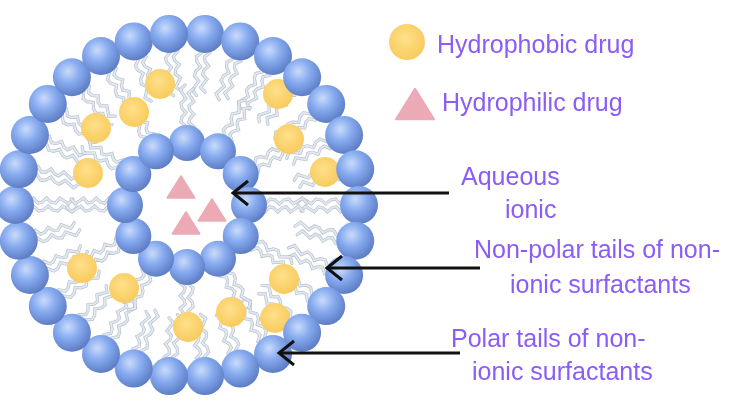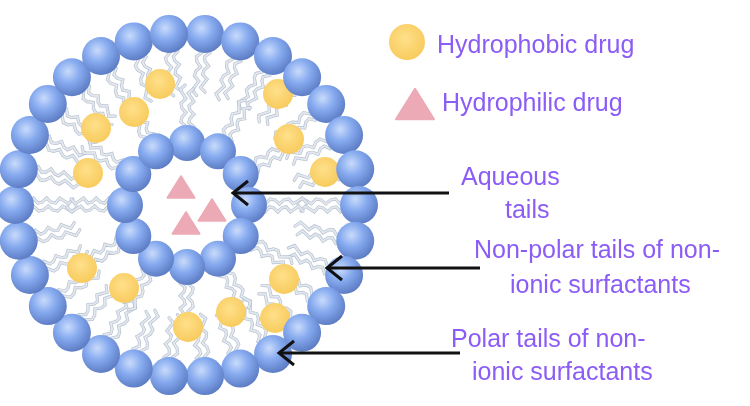--- a/index.html
+++ b/index.html
@@ -272,21 +272,21 @@
     </g>
 </svg>
 
 <div>
   <div class="label" style="left:437px; top:28px;">Hydrophobic drug</div>
   <div class="label" style="left:442px; top:86px;">Hydrophilic drug</div>
 </div>
 
 <div>
   <div class="label" style="left:461px; top:160px;">Aqueous</div>
-  <div class="label" style="left:505px; top:193px;">tails</div>
+  <div class="label" style="left:505px; top:193px;">ionic</div>
 </div>
 
 <div>
   <div class="label" style="left:474px; top:233px;text-align:right;">Non-polar tails of non-</div>
   <div class="label" style="left:510px; top:268px;">ionic surfactants</div>
 </div>
 
 <div>
   <div class="label" style="left:451px; top:322px;">Polar tails of non-</div>
   <div class="label" style="left:472px; top:355px;">ionic surfactants</div>

